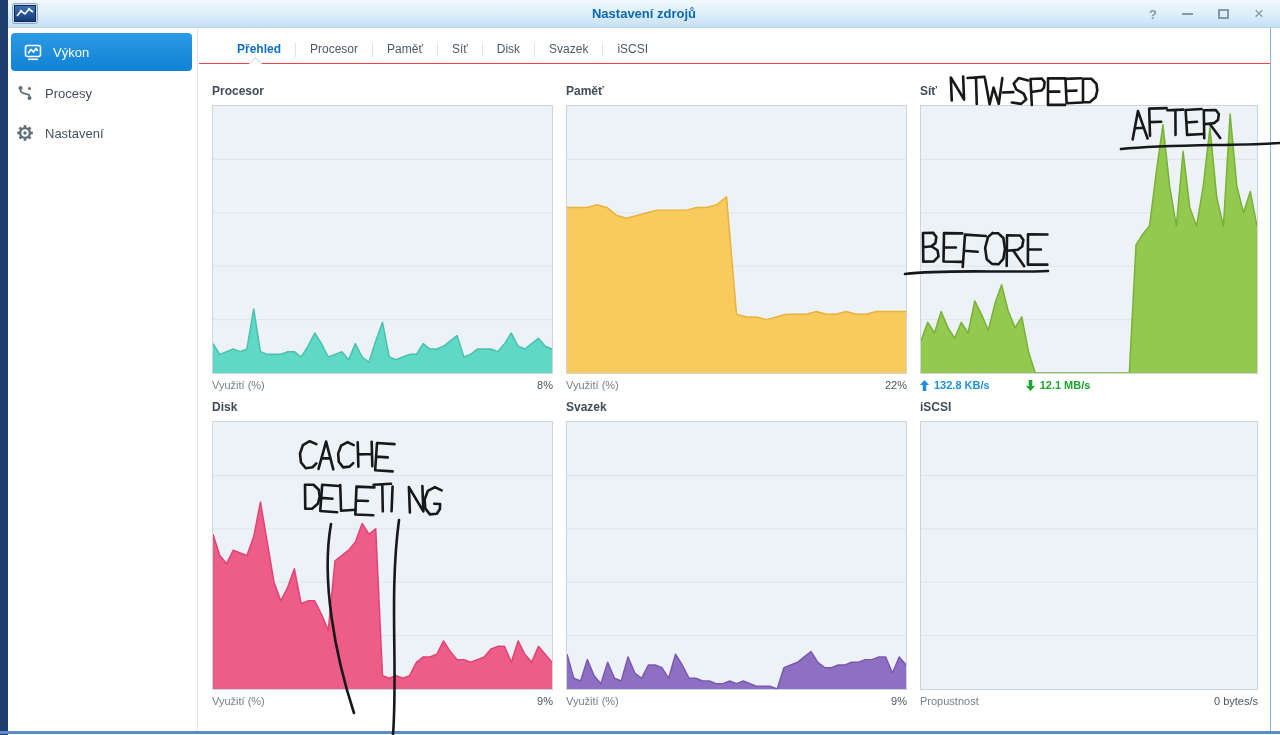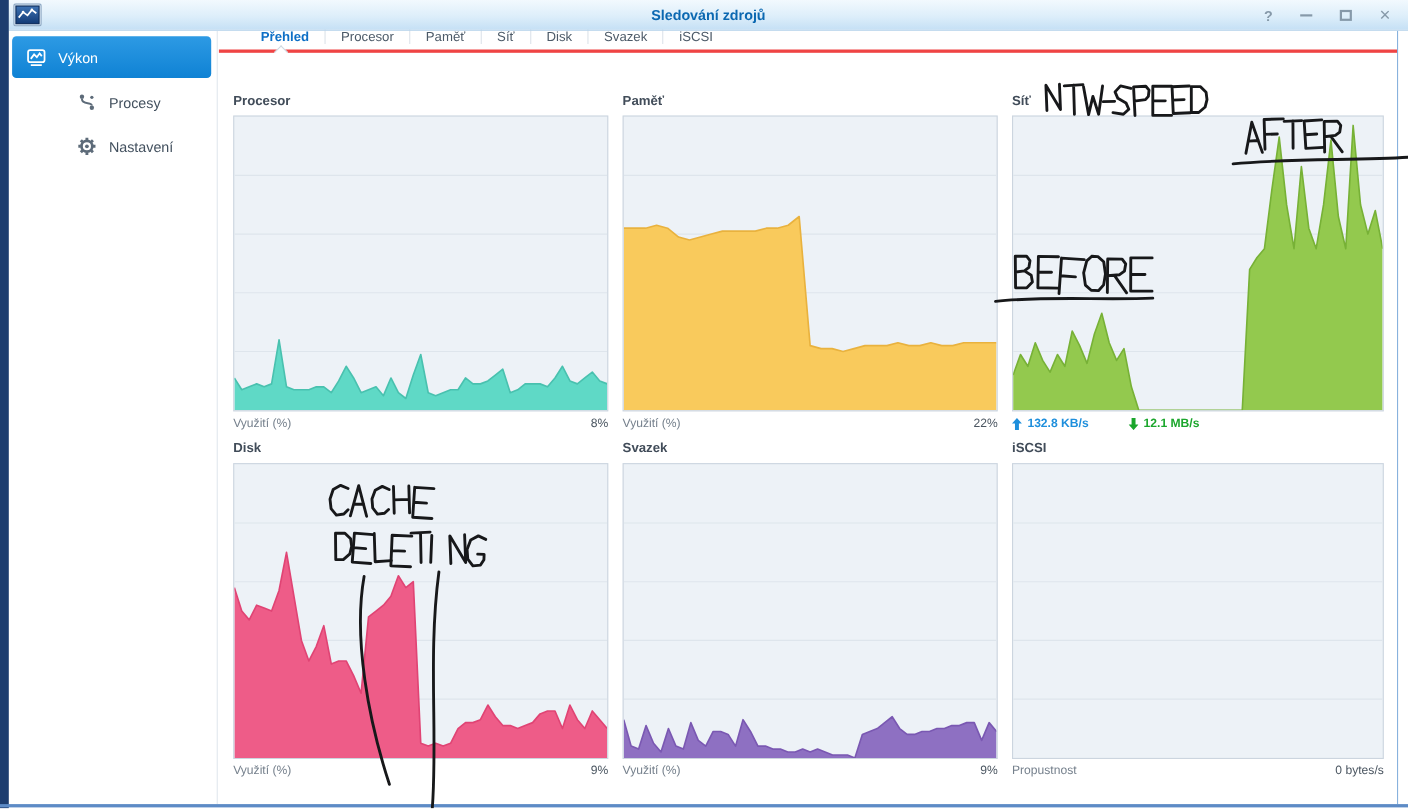--- a/index.html
+++ b/index.html
@@ -20,31 +20,31 @@
     font-size:13px; font-weight:bold; color:#0b68b1; }
   .win-controls { position:absolute; right:16px; top:0; height:28px; display:flex; align-items:center; gap:25px; color:#8699a9; }
   .wc-help { font-size:13px; font-weight:bold; cursor:default; }
   .wc-min { width:11px; height:2px; background:#8699a9; }
   .wc-max { width:11px; height:10px; border:2px solid #8699a9; }
   .wc-close { font-size:17px; line-height:10px; }
 
   
   .sidebar { position:absolute; left:8px; top:28px; bottom:4px; width:190px; background:#fff;
     border-right:1px solid #e2e8ee; z-index:20; padding-top:5px; }
-  .side-item { display:flex; align-items:center; gap:11px; height:40px; padding-left:29px;
-    font-size:13px; color:#42505e; cursor:pointer;margin-left:33px; }
+  .side-item { display:flex; align-items:center; gap:11px; height:40px; padding-left:8px;
+    font-size:13px; color:#42505e; cursor:pointer; }
   .side-item .ic { width:18px; height:18px; color:#5d6b79; flex:0 0 18px; }
   .side-item.active { margin:0 5px 2px 3px; height:38px; border-radius:4px; padding-left:13px;
     background:linear-gradient(to bottom,#2d9ae4,#0f82d4); color:#fff; }
   .side-item.active .ic { color:#fff; }
   .ic svg { width:100%; height:100%; }
 
   
-  .tabbar { position:absolute; left:199px; right:10px; top:20px; height:28px; background:#fff;
-    border-bottom:3px solid #ef4444; display:flex; align-items:stretch; padding-left:24px; z-index:10; }
+  .tabbar { position:absolute; left:199px; right:10px; top:36px; height:28px; background:#fff;
+    border-bottom:1px solid #ef4444; display:flex; align-items:stretch; padding-left:24px; z-index:10; }
   .tab { padding:0 14px; font-size:12px; line-height:26px; color:#4c5a68; cursor:pointer; white-space:nowrap; }
   .tab.active { color:#0d6fc6; font-weight:bold; }
   .tabsep { width:1px; height:14px; background:#dce3ea; align-self:center; }
   .notch { position:absolute; top:23px; left:52px; width:9px; height:9px; background:#fff;
     border-left:1px solid #cfd8e0; border-top:1px solid #cfd8e0; transform:rotate(45deg); z-index:11; }
 
   
   .content { position:absolute; left:199px; top:56px; right:10px; bottom:4px; background:#fff; z-index:5; }
   .panels { position:absolute; left:13px; top:28px; display:grid;
     grid-template-columns:341px 341px 338px; column-gap:13px; row-gap:9px; }
@@ -79,21 +79,21 @@
               <stop offset="1" stop-color="#123a75"></stop>
         </linearGradient>
           </defs>
         <rect x="0.5" y="0.5" width="25" height="20" rx="2" fill="#cfdeed" stroke="#8fa9c4"></rect>
         <rect x="2.5" y="2.5" width="21" height="16" fill="url(#icg)" stroke="#0d2c5a"></rect>
         <polyline points="5,13 9,8 13,11 17,6 21,9" fill="none" stroke="#ffffff" stroke-width="1.6"></polyline>
         <circle cx="9" cy="8" r="1.2" fill="#fff"></circle>
           <circle cx="17" cy="6" r="1.2" fill="#fff"></circle>
       </svg>
     </div>
-    <div class="win-title">Sledování zdrojů</div>
+    <div class="win-title">Nastavení zdrojů</div>
     <div class="win-controls">
       <span class="wc-help">?</span>
       <span class="wc-min"></span>
       <span class="wc-max"></span>
       <span class="wc-close">×</span>
     </div>
   </div>
 
   <div class="sidebar">
     <div class="side-item active">

